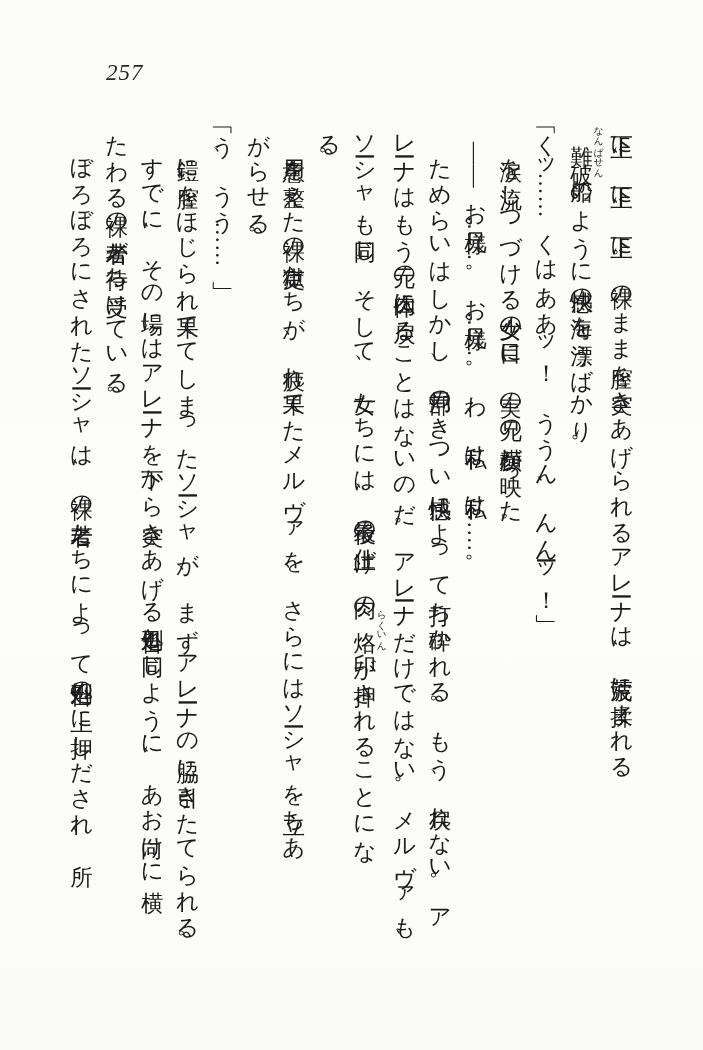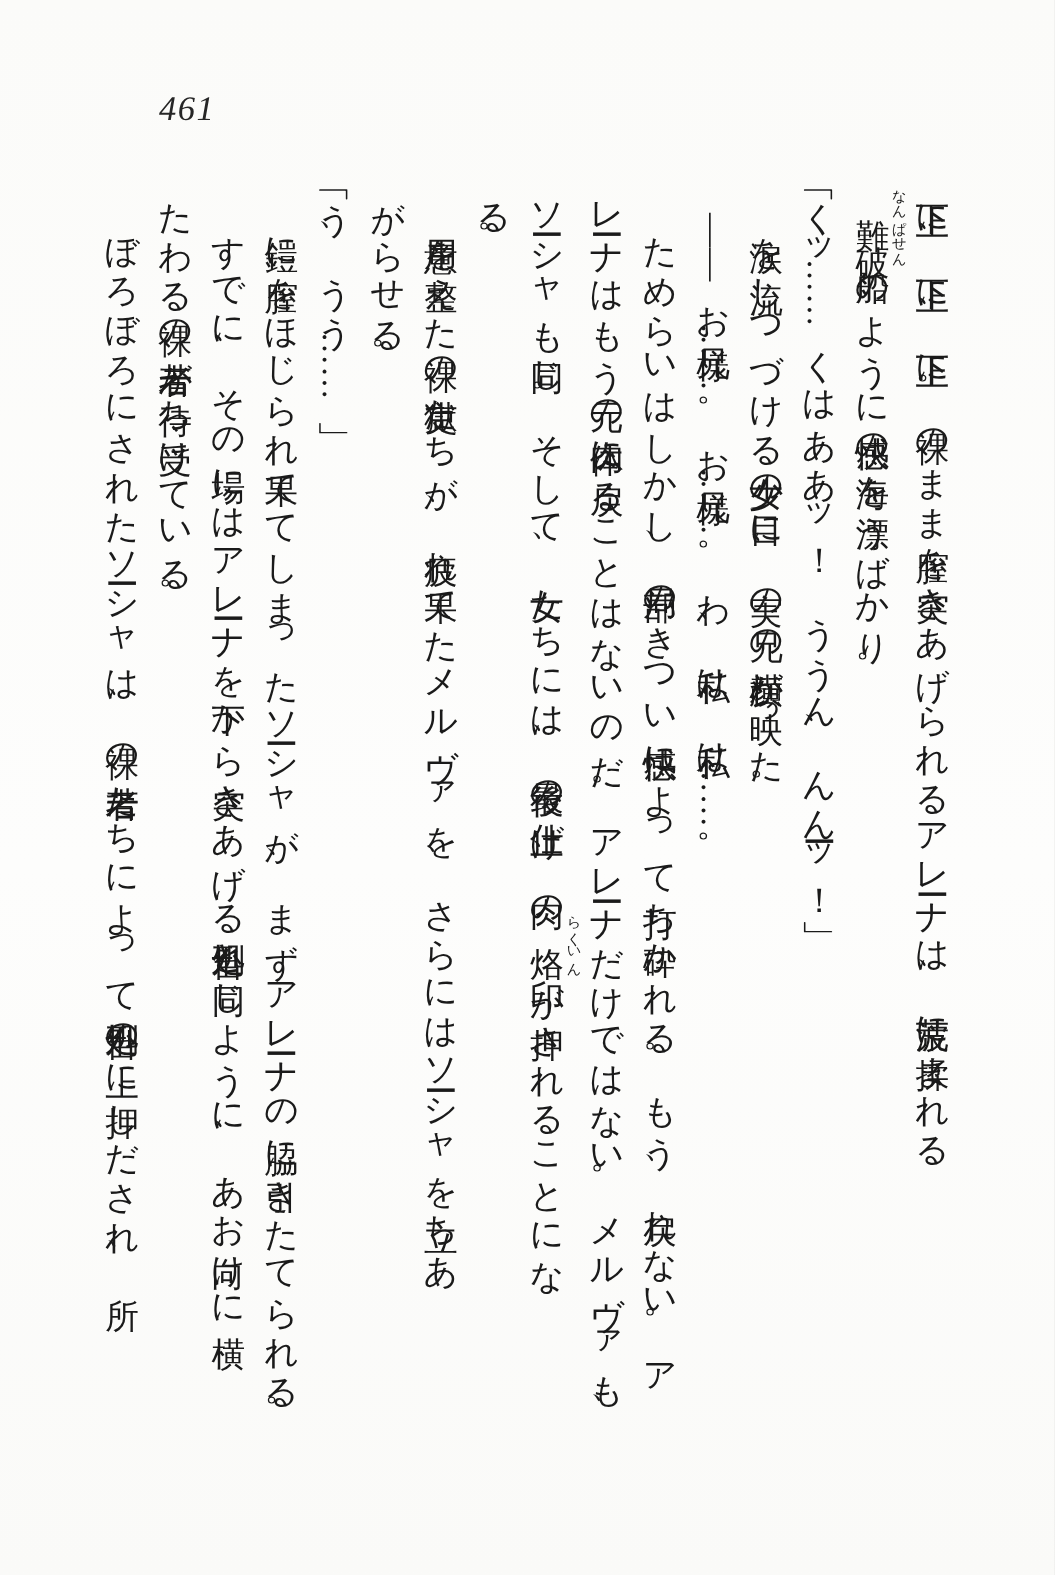--- a/index.html
+++ b/index.html
@@ -42,21 +42,21 @@
   rt {
     font-size: 9.5px;
     letter-spacing: 0;
     color: #1a1a1a;
   }
 </style>
 </head>
 <body>
 
 <div class="page">
-  <div class="page-number">461</div>
+  <div class="page-number">257</div>
 
   <div class="body-text">
       <p class="col">上下に、上下に、上下に。裸のまま膣を突きあげられるアレーナは、荒波に揉まれる</p>
       <p class="col"><ruby>難破船<rt>なんぱせん</rt></ruby>のように快感の海を漂うばかり。</p>
       <p class="col">「くッ……くはああッ！　ううん、んんーッ！」</p>
       <p class="col indent">涙を流しつづける少女の目に、実の兄の横顔が映った。</p>
       <p class="col indent">――お兄様……。お兄様……。わ、私は、私は……。</p>
       <p class="col indent">ためらいはしかし、局部のきつい快感によって打ち砕かれる。もう、戻れない。ア</p>
       <p class="col">レーナはもう元の肉体に戻ることはないのだ。アレーナだけではない。メルヴァも、</p>
       <p class="col">ソーシャも同じ。そして、女たちには、最後の仕上げ、肉の<ruby>烙印<rt>らくいん</rt></ruby>が押されることにな</p>

